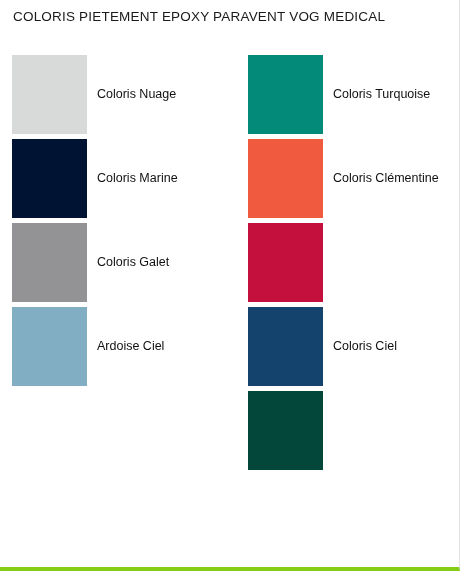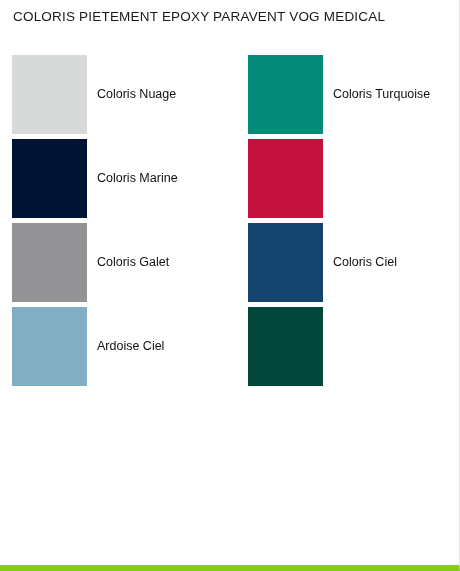--- a/index.html
+++ b/index.html
@@ -12,21 +12,21 @@
     background: #ffffff;
     font-family: "Liberation Sans", sans-serif;
     overflow: hidden;
   }
   #page {
     position: relative;
     width: 460px;
     height: 571px;
     box-sizing: border-box;
     border-right: 1px solid #e3e3e3;
-    border-bottom: 6px solid #84cc16;
+    border-bottom: 4px solid #84cc16;
     background: #ffffff;
   }
   #page-title {
     position: absolute;
     left: 13px;
     top: 9px;
     font-size: 13.5px;
     line-height: 16px;
     letter-spacing: 0.2px;
     color: #1a1a1a;
@@ -94,20 +94,24 @@
           <div class="swatch-label">Ardoise Ciel</div>
         </div>
       </div>
 
     <div class="swatch-column" id="swatch-column-right">
         <div class="swatch-row">
           <div class="swatch-chip" style="background: rgb(3, 138, 121);"></div>
           <div class="swatch-label">Coloris Turquoise</div>
         </div>
         <div class="swatch-row">
+          <div class="swatch-chip" style="background: rgb(240, 90, 63);"></div>
+          <div class="swatch-label">Coloris Clémentine</div>
+        </div>
+        <div class="swatch-row">
           <div class="swatch-chip" style="background: rgb(195, 16, 60);"></div>
         </div>
         <div class="swatch-row">
           <div class="swatch-chip" style="background: rgb(20, 67, 110);"></div>
           <div class="swatch-label">Coloris Ciel</div>
         </div>
         <div class="swatch-row">
           <div class="swatch-chip" style="background: rgb(3, 70, 58);"></div>
         </div>
       </div>

